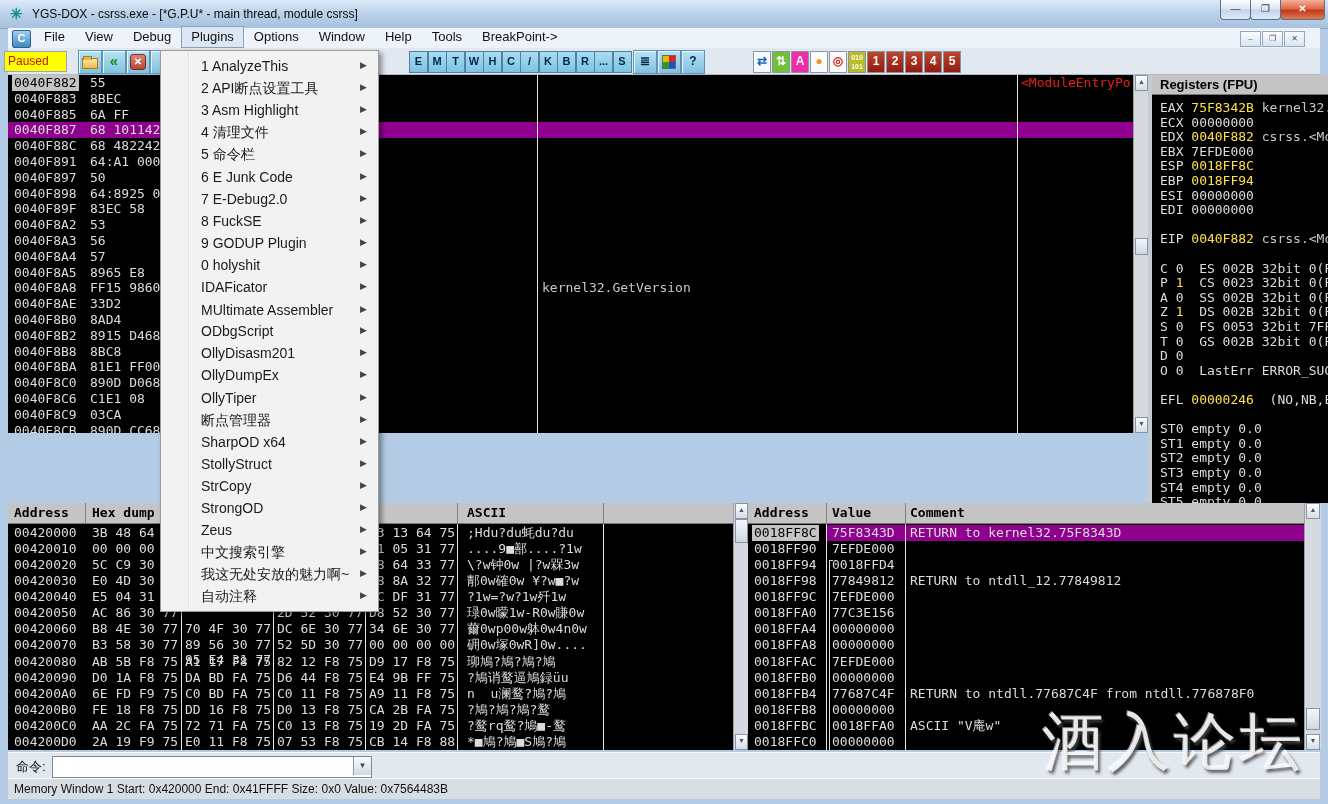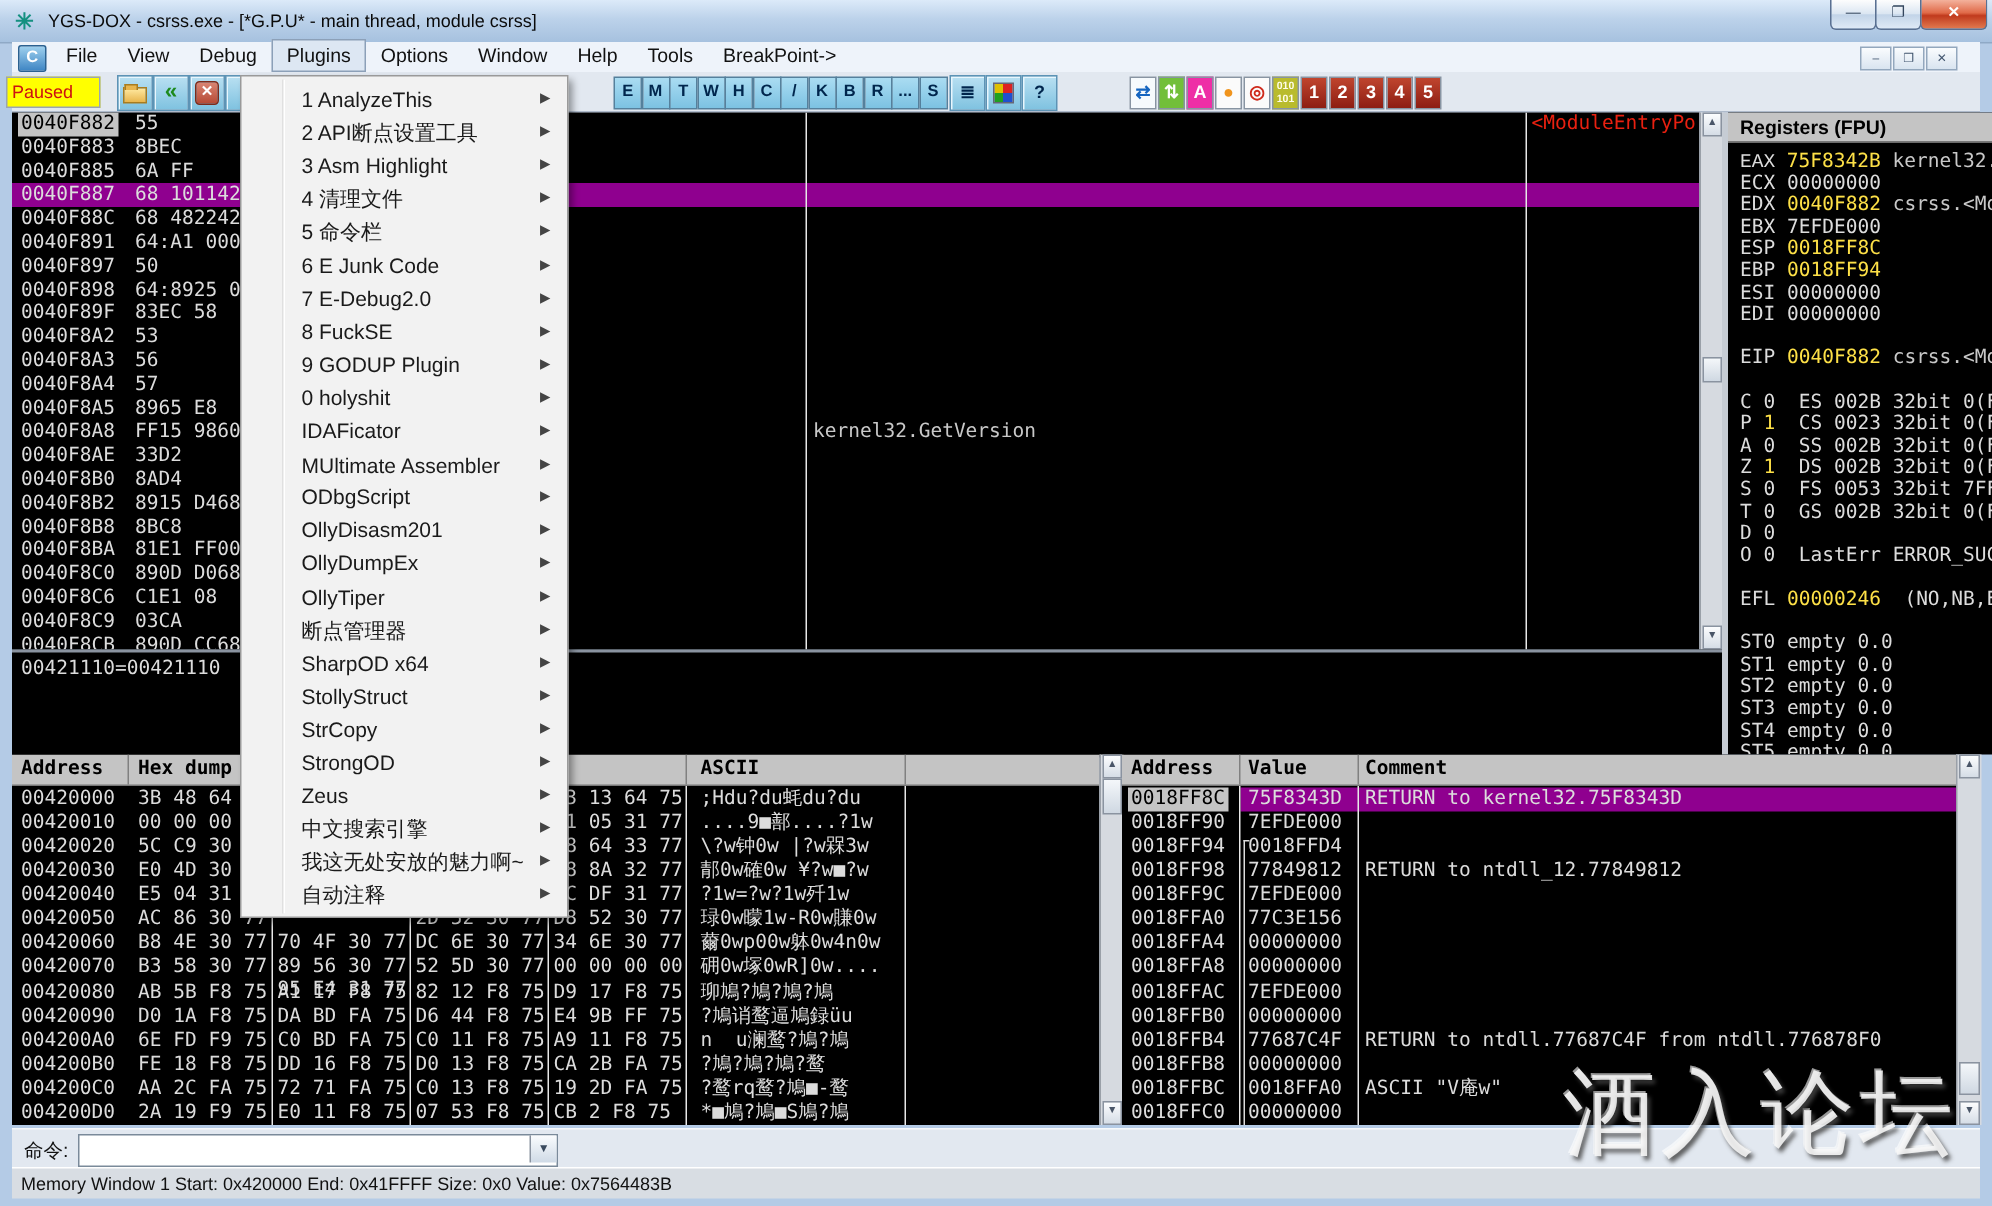--- a/index.html
+++ b/index.html
@@ -195,29 +195,26 @@
       </div>
     <div class="vline-light" style="left:529px;top:0;height:358px;"></div>
     <div class="vline-light" style="left:1009px;top:0;height:358px;"></div>
   </div>
   <div class="vsb" style="left:1133px;top:75px;width:15px;height:358px;">
     <div class="arr" style="top:0;">▲</div>
     <div class="thumb" style="top:163px;height:15px;"></div>
     <div class="arr" style="bottom:0;">▼</div>
   </div>
 
-  <div class="pane abs" style="left:8px;top:433px;width:1140px;height:70px;border-top:2px solid #8a93a0;">
-    <div class="t mono" style="position:absolute;left:6px;top:3px;">00421110=00421110</div>
-  </div>
 
   <div class="abs" style="left:1148px;top:75px;width:4px;height:428px;background:#c6ccd4;"></div>
   <div id="registers" class="pane abs" style="left:1152px;top:75px;width:176px;height:428px;">
     <div id="reg-title">Registers (FPU)</div>
     <div id="reg-lines">
-        <div class="regline t mono" style="top: 25px;"><span class="n" style="position: static; font-family: Liberation Mono, monospace;">EAX </span><span class="red" style="position: static;">75F8342B</span><span class="gray" style="position: static;"> kernel32.75F8342B</span></div>
+        <div class="regline t mono" style="top: 25px;"><span class="n" style="position: static;">EAX </span><span class="red" style="position: static;">75F8342B</span><span class="gray" style="position: static;"> kernel32.75F8342B</span></div>
         <div class="regline t mono" style="top: 39.6px;"><span class="n" style="position: static;">ECX </span><span class="n" style="position: static;">00000000</span></div>
         <div class="regline t mono" style="top: 54.2px;"><span class="n" style="position: static;">EDX </span><span class="red" style="position: static;">0040F882</span><span class="gray" style="position: static;"> csrss.&lt;ModuleEntryPoint&gt;</span></div>
         <div class="regline t mono" style="top: 68.8px;"><span class="n" style="position: static;">EBX </span><span class="n" style="position: static;">7EFDE000</span></div>
         <div class="regline t mono" style="top: 83.4px;"><span class="n" style="position: static;">ESP </span><span class="red" style="position: static;">0018FF8C</span></div>
         <div class="regline t mono" style="top: 98px;"><span class="n" style="position: static;">EBP </span><span class="red" style="position: static;">0018FF94</span></div>
         <div class="regline t mono" style="top: 112.6px;"><span class="n" style="position: static;">ESI </span><span class="n" style="position: static;">00000000</span></div>
         <div class="regline t mono" style="top: 127.2px;"><span class="n" style="position: static;">EDI </span><span class="n" style="position: static;">00000000</span></div>
         <div class="regline t mono" style="top: 156.4px;"><span class="n" style="position: static;">EIP </span><span class="red" style="position: static;">0040F882</span><span class="gray" style="position: static;"> csrss.&lt;ModuleEntryPoint&gt;</span></div>
         <div class="regline t mono" style="top: 185.6px;"><span class="n" style="position: static;">C </span><span class="n" style="position: static;">0</span><span class="n" style="position: static;">  ES 002B 32bit 0(FFFFFFFF)</span></div>
         <div class="regline t mono" style="top: 200.2px;"><span class="n" style="position: static;">P </span><span class="red" style="position: static;">1</span><span class="n" style="position: static;">  CS 0023 32bit 0(FFFFFFFF)</span></div>
@@ -253,21 +250,21 @@
         <div class="row t mono" style="top: 70.21px;"><span style="left: 6px;">00420030</span><span style="left: 84px;">E0 4D 30 77</span><span style="left: 177px;">48 75 30 77</span><span style="left: 269px;">59 C1 32 77</span><span style="left: 361px;">18 8A 32 77</span><span style="left: 459px; width: 134px; overflow: hidden;">郬0w確0w ¥?w■?w</span></div>
         <div class="row t mono" style="top: 86.28px;"><span style="left: 6px;">00420040</span><span style="left: 84px;">E5 04 31 77</span><span style="left: 177px;">3D DF 30 77</span><span style="left: 269px;">9F 0F 31 77</span><span style="left: 361px;">BC DF 31 77</span><span style="left: 459px; width: 134px; overflow: hidden;">?1w=?w?1w歼1w</span></div>
         <div class="row t mono" style="top: 102.35px;"><span style="left: 6px;">00420050</span><span style="left: 84px;">AC 86 30 77</span><span style="left: 177px; margin-top: 47px;">95 E4 31 77</span><span style="left: 269px;">2D 52 30 77</span><span style="left: 361px;">D8 52 30 77</span><span style="left: 459px; width: 134px; overflow: hidden;">琭0w曚1w-R0w賺0w</span></div>
         <div class="row t mono" style="top: 118.42px;"><span style="left: 6px;">00420060</span><span style="left: 84px;">B8 4E 30 77</span><span style="left: 177px;">70 4F 30 77</span><span style="left: 269px;">DC 6E 30 77</span><span style="left: 361px;">34 6E 30 77</span><span style="left: 459px; width: 134px; overflow: hidden;">薾0wp00w躰0w4n0w</span></div>
         <div class="row t mono" style="top: 134.49px;"><span style="left: 6px;">00420070</span><span style="left: 84px;">B3 58 30 77</span><span style="left: 177px;">89 56 30 77</span><span style="left: 269px;">52 5D 30 77</span><span style="left: 361px;">00 00 00 00</span><span style="left: 459px; width: 134px; overflow: hidden;">砽0w塚0wR]0w....</span></div>
         <div class="row t mono" style="top: 150.56px;"><span style="left: 6px;">00420080</span><span style="left: 84px;">AB 5B F8 75</span><span style="left: 177px;">A1 17 F8 75</span><span style="left: 269px;">82 12 F8 75</span><span style="left: 361px;">D9 17 F8 75</span><span style="left: 459px; width: 134px; overflow: hidden;">珋鳩?鳩?鳩?鳩</span></div>
         <div class="row t mono" style="top: 166.63px;"><span style="left: 6px;">00420090</span><span style="left: 84px;">D0 1A F8 75</span><span style="left: 177px;">DA BD FA 75</span><span style="left: 269px;">D6 44 F8 75</span><span style="left: 361px;">E4 9B FF 75</span><span style="left: 459px; width: 134px; overflow: hidden;">?鳩诮鹜逼鳩録üu</span></div>
         <div class="row t mono" style="top: 182.7px;"><span style="left: 6px;">004200A0</span><span style="left: 84px;">6E FD F9 75</span><span style="left: 177px;">C0 BD FA 75</span><span style="left: 269px;">C0 11 F8 75</span><span style="left: 361px;">A9 11 F8 75</span><span style="left: 459px; width: 134px; overflow: hidden;">n  u澜鹜?鳩?鳩</span></div>
         <div class="row t mono" style="top: 198.77px;"><span style="left: 6px;">004200B0</span><span style="left: 84px;">FE 18 F8 75</span><span style="left: 177px;">DD 16 F8 75</span><span style="left: 269px;">D0 13 F8 75</span><span style="left: 361px;">CA 2B FA 75</span><span style="left: 459px; width: 134px; overflow: hidden;">?鳩?鳩?鳩?鹜</span></div>
         <div class="row t mono" style="top: 214.84px;"><span style="left: 6px;">004200C0</span><span style="left: 84px;">AA 2C FA 75</span><span style="left: 177px;">72 71 FA 75</span><span style="left: 269px;">C0 13 F8 75</span><span style="left: 361px;">19 2D FA 75</span><span style="left: 459px; width: 134px; overflow: hidden;">?鹜rq鹜?鳩■-鹜</span></div>
-        <div class="row t mono" style="top: 230.91px;"><span style="left: 6px;">004200D0</span><span style="left: 84px;">2A 19 F9 75</span><span style="left: 177px;">E0 11 F8 75</span><span style="left: 269px;">07 53 F8 75</span><span style="left: 361px;">CB 2 F8 75</span><span style="left: 459px; width: 134px; overflow: hidden;">*■鳩?鳩■S鳩?鳩</span></div>
+        <div class="row t mono" style="top: 230.91px;"><span style="left: 6px;">004200D0</span><span style="left: 84px;">2A 19 F9 75</span><span style="left: 177px;">E0 11 F8 75</span><span style="left: 269px;">07 53 F8 75</span><span style="left: 361px;">CB 14 F8 88</span><span style="left: 459px; width: 134px; overflow: hidden;">*■鳩?鳩■S鳩?鳩</span></div>
       </div>
     <div class="vline-light" style="left:173px;top:21px;height:226px;"></div>
     <div class="vline-light" style="left:265px;top:21px;height:226px;"></div>
     <div class="vline-light" style="left:357px;top:21px;height:226px;"></div>
     <div class="vline-light" style="left:449px;top:21px;height:226px;"></div>
     <div class="vline-light" style="left:595px;top:21px;height:226px;"></div>
   </div>
   <div class="vsb" style="left:733px;top:503px;width:15px;height:247px;">
     <div class="arr" style="top:0;">▲</div>
     <div class="thumb" style="top:16px;height:22px;"></div>

